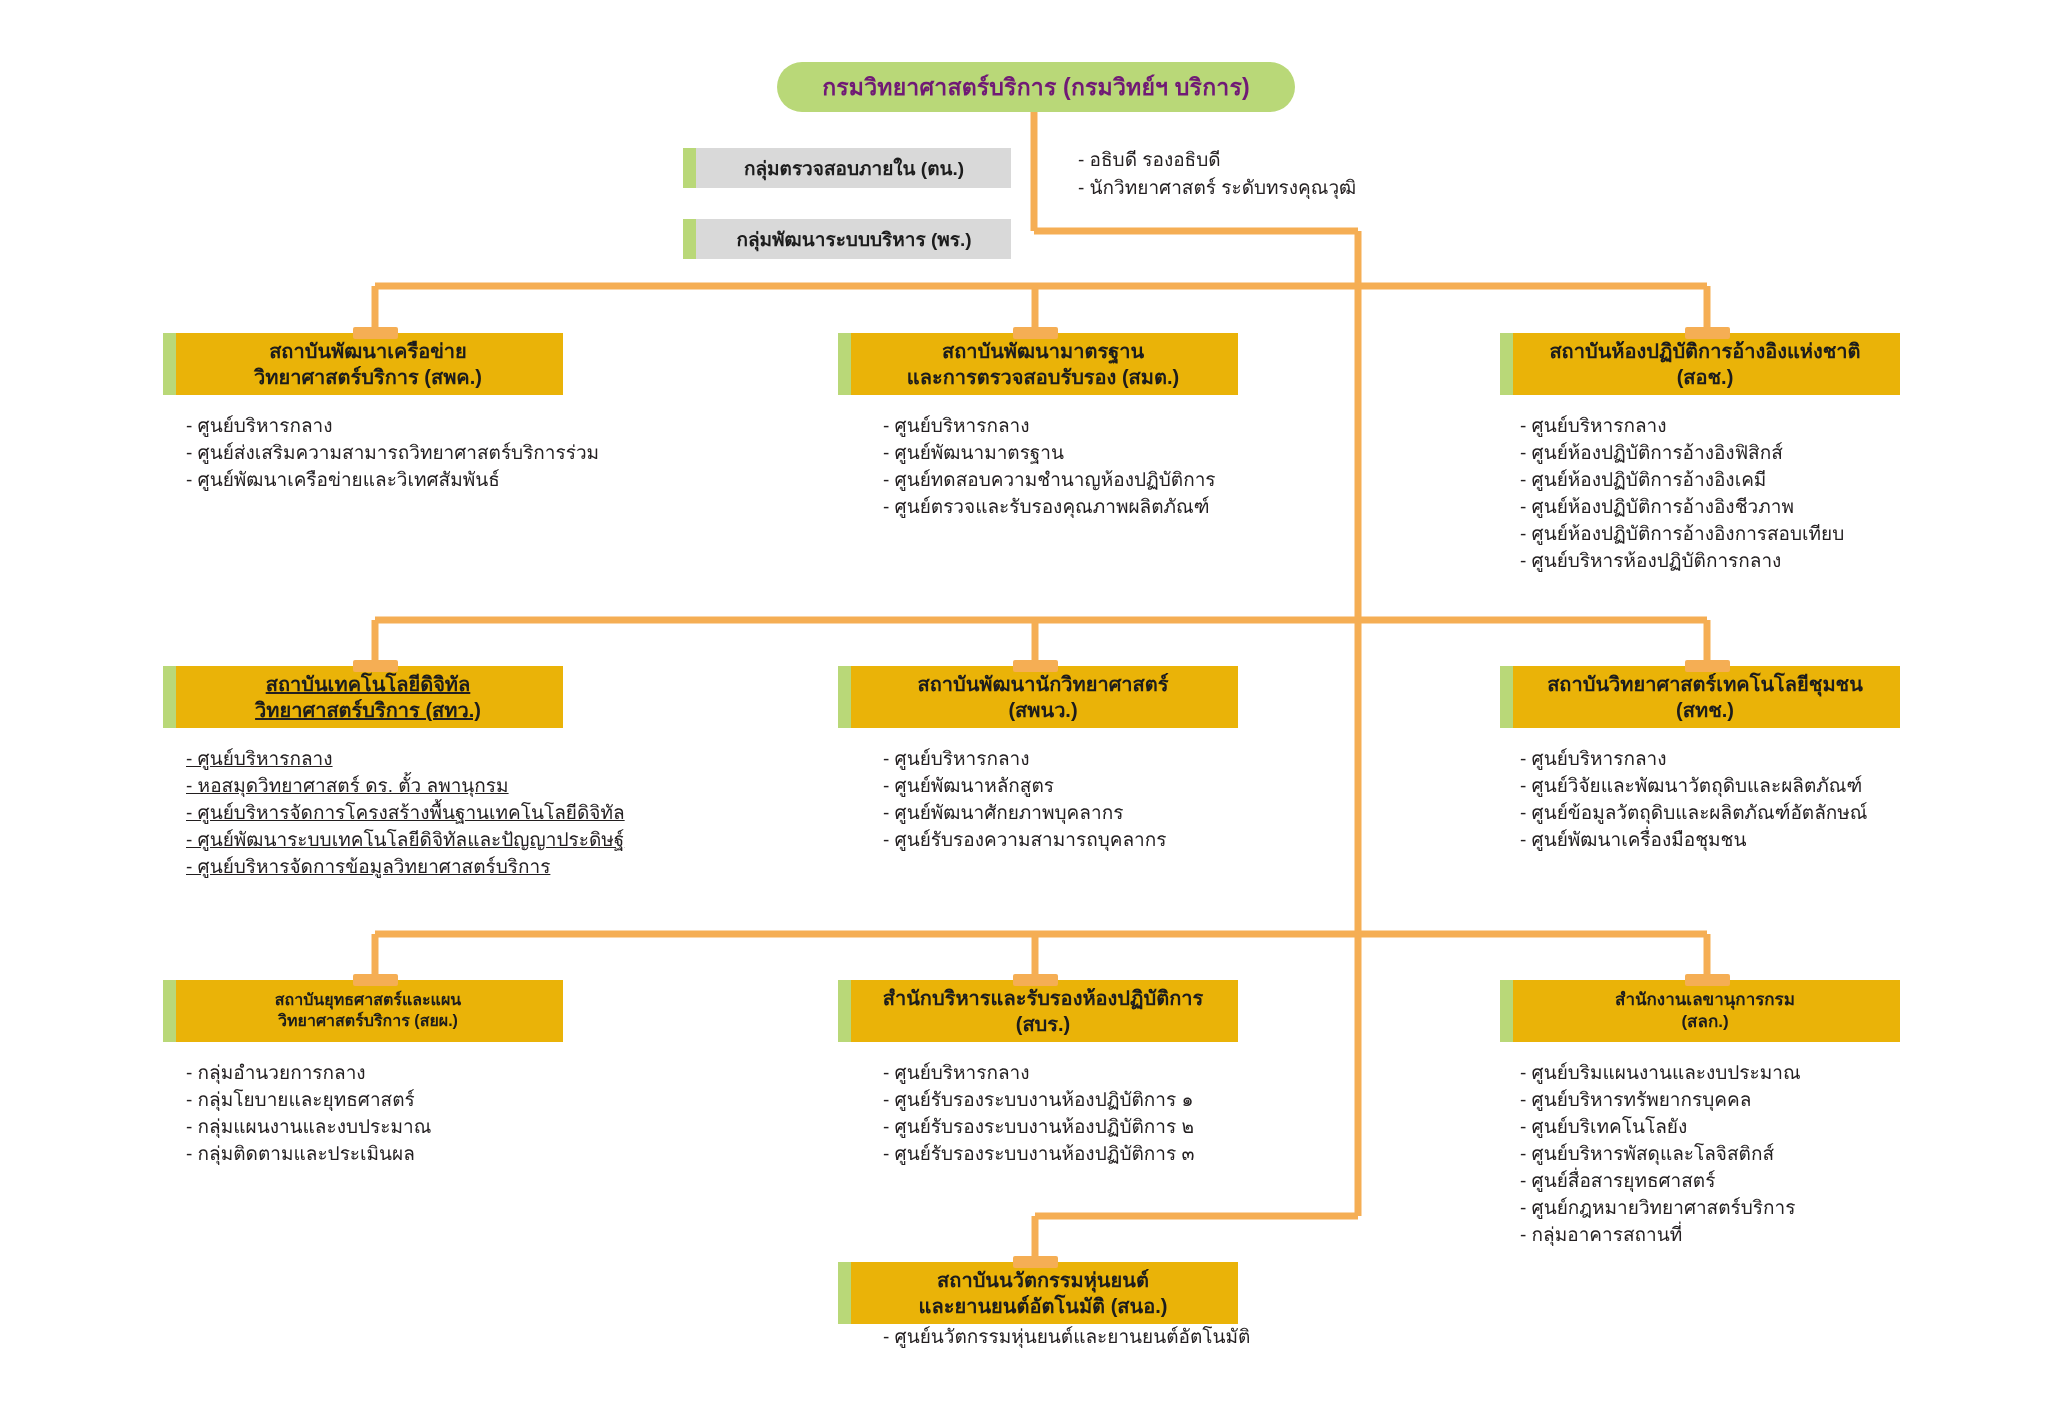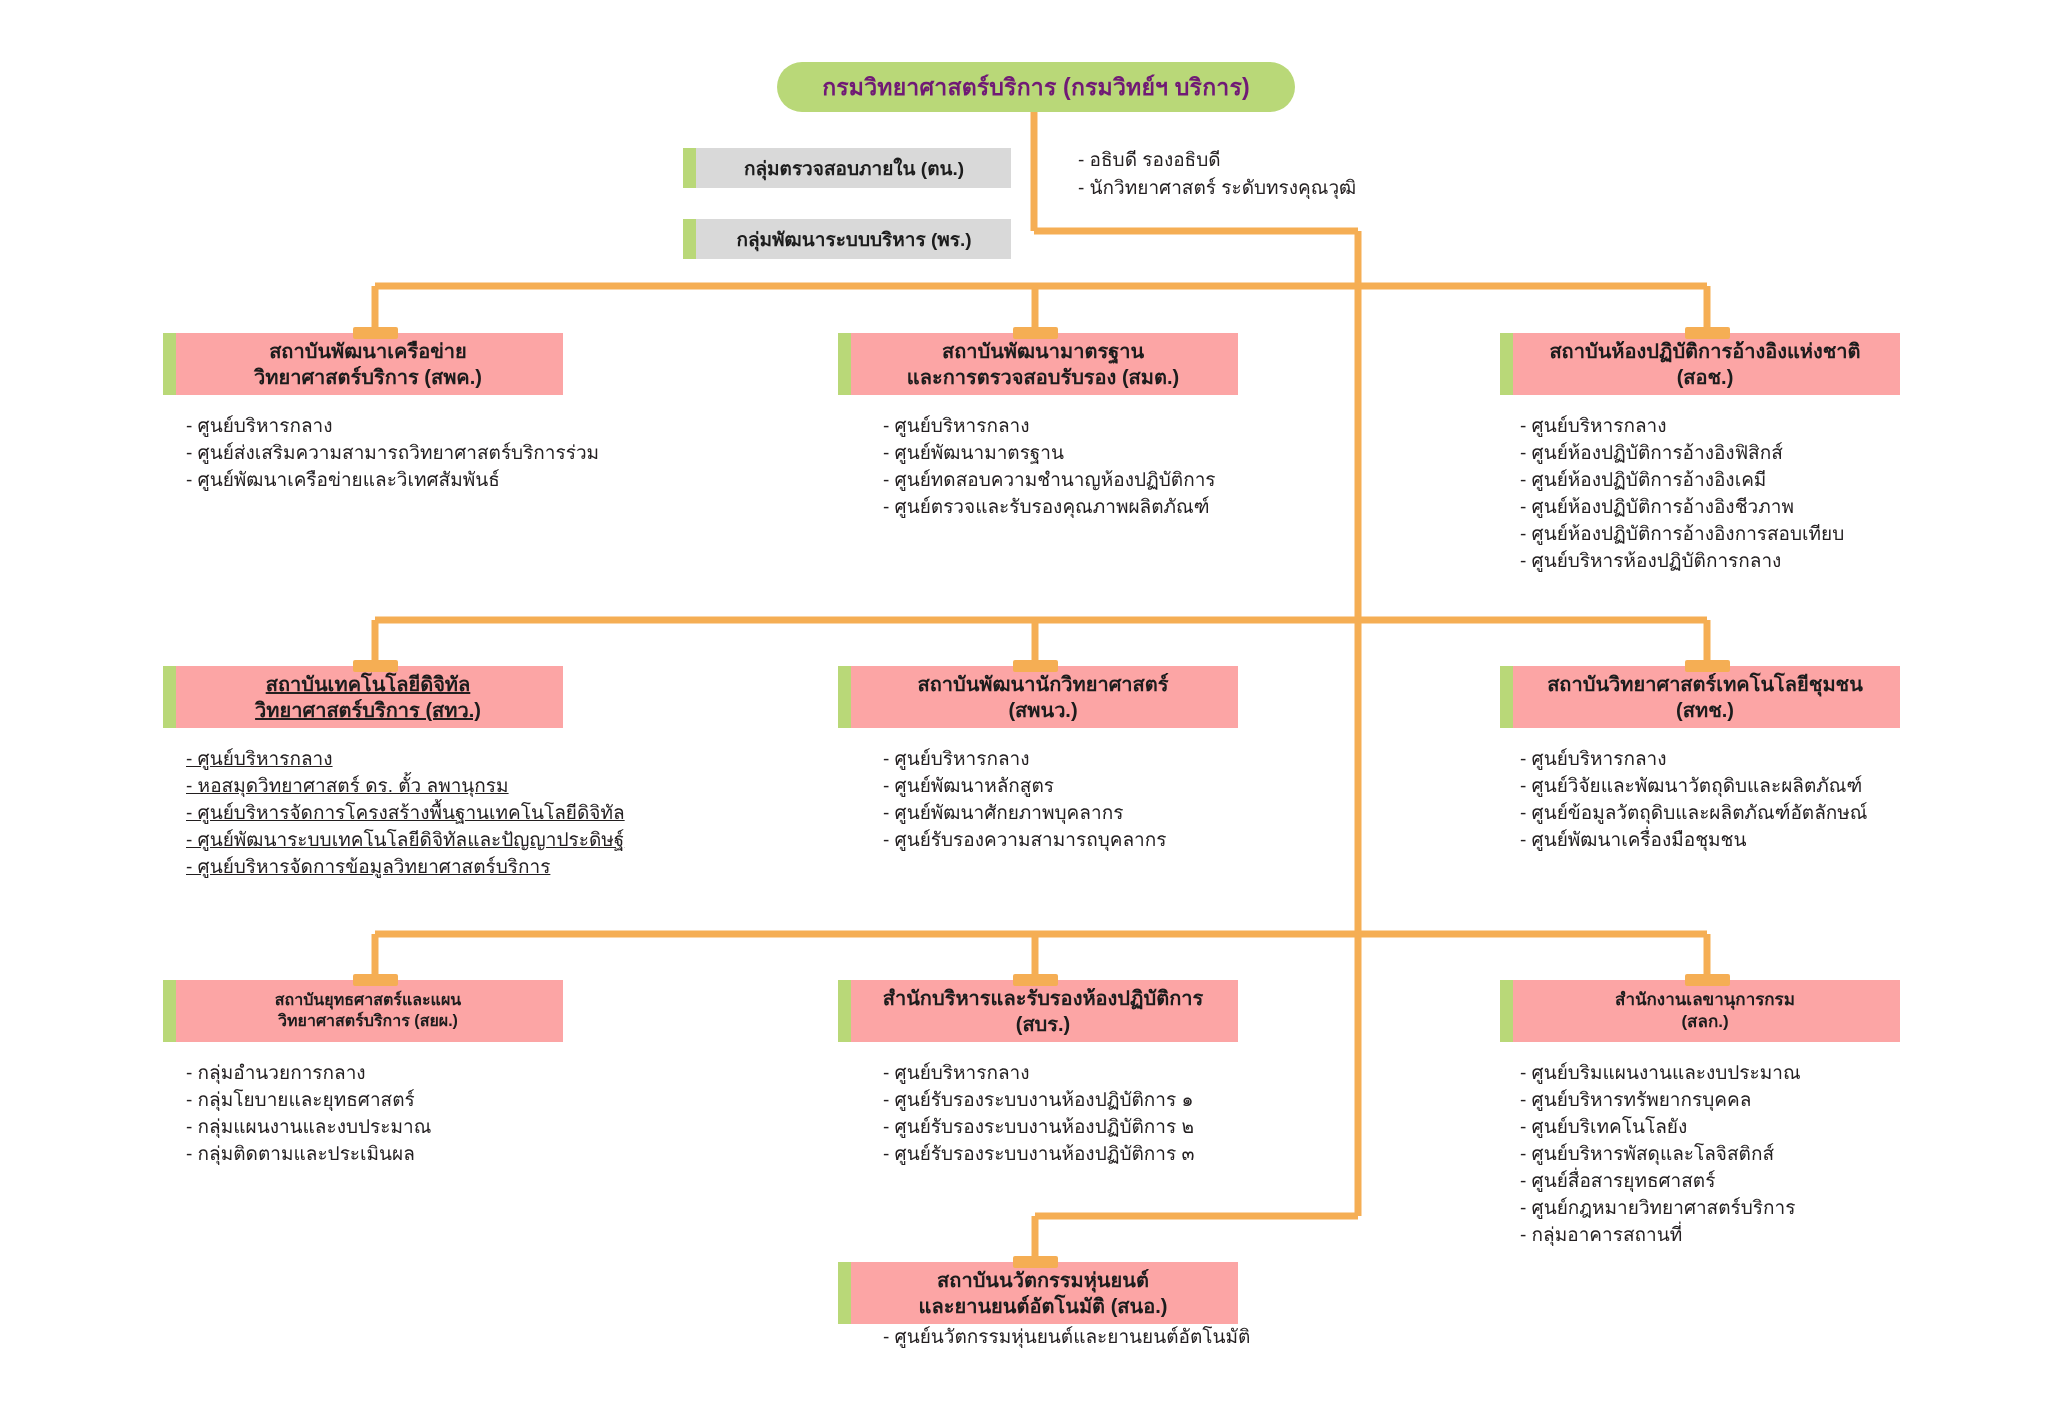--- a/index.html
+++ b/index.html
@@ -33,21 +33,21 @@
   }
   .mini-box .mtxt{padding-left:14px;text-align:center;}
 
   
   .note-list{position:absolute;z-index:3;}
   .note-list .nline{white-space:nowrap;line-height:1.45;}
 
   
   .unit{position:absolute;z-index:3;}
   .unit .hdr{
-    position:relative;background:#fca5a5;
+    position:relative;background:#eab308;
     box-sizing:border-box;
     display:flex;align-items:center;justify-content:center;
     text-align:center;font-weight:bold;color:#1c1c1c;
     line-height:1.3;
   }
   .unit .hdr .leafbar{
     position:absolute;left:0;top:0;bottom:0;width:13px;background:#b9d878;
   }
   .unit .hdr .htxt{padding:0 12px 0 22px;}
   .unit ul{

